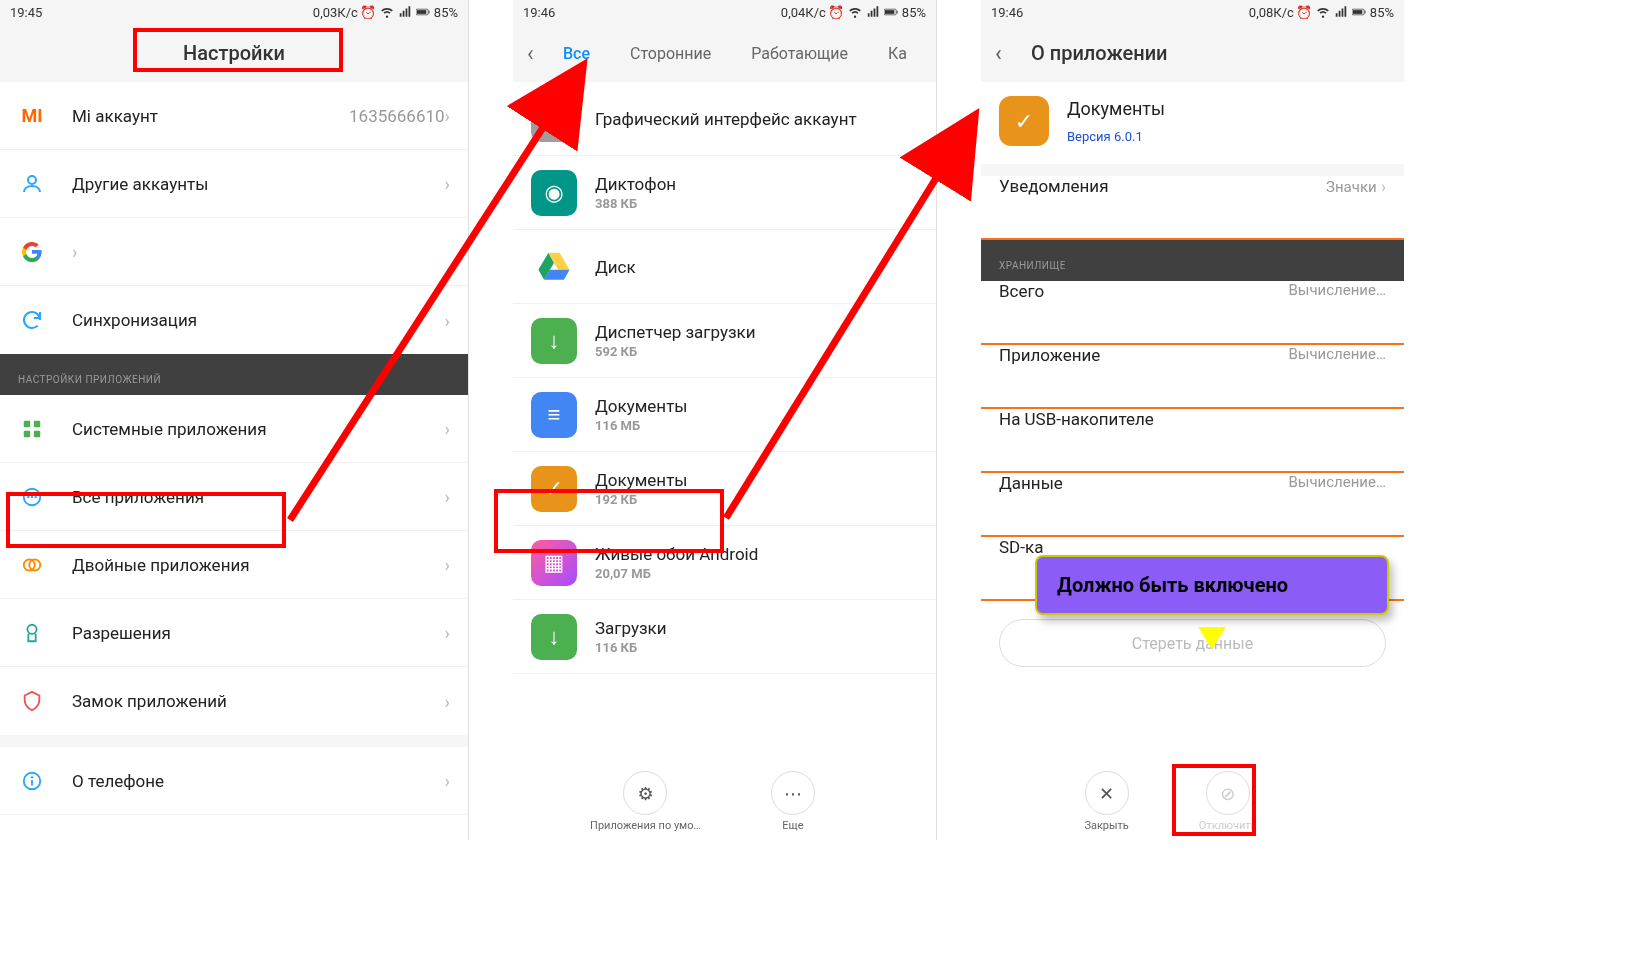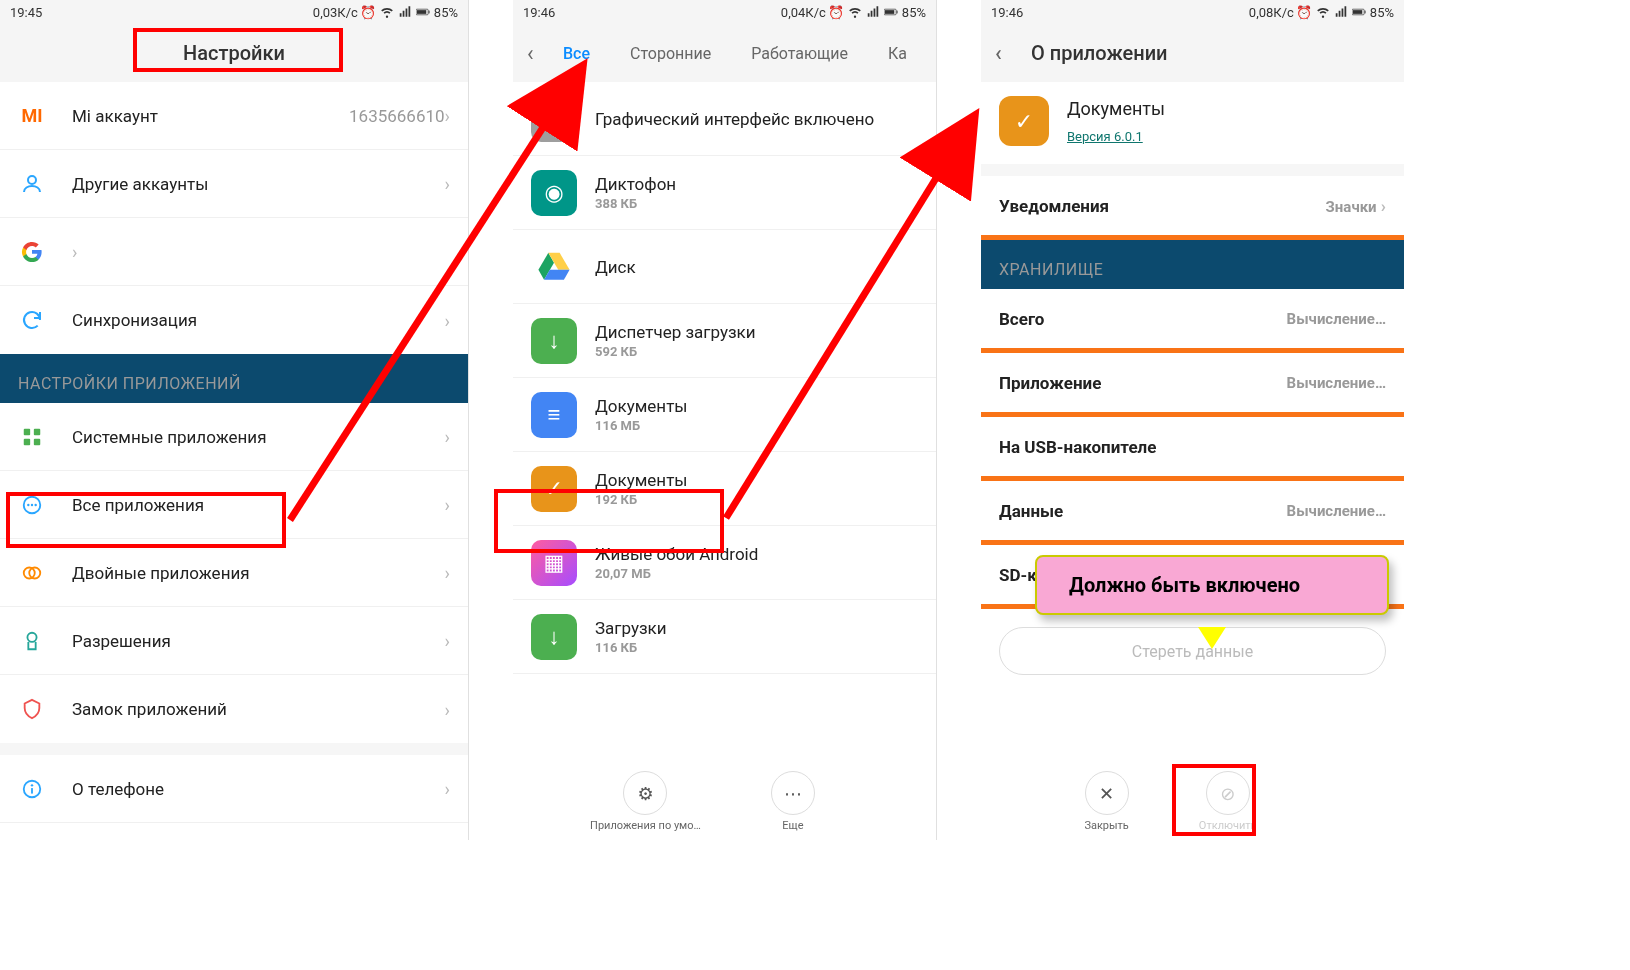--- a/index.html
+++ b/index.html
@@ -70,22 +70,22 @@
 .row.no-border { border-bottom: none; }
 .row .icon {
   width: 28px; height: 28px; margin-right: 26px; flex-shrink: 0;
   display: flex; align-items: center; justify-content: center;
 }
 .row .label { flex: 1; }
 .row .value { color: #999; font-size: 17px; margin-right: 0; }
 .row .chev { color: #bbb; font-size: 18px; }
 
 .section-label {
-  padding: 20px 18px 10px; font-size: 16px; color: #999;
-  background: #0c4a6e; letter-spacing: 0.5px;
+  padding: 20px 18px 10px; font-size: 10px; color: #999;
+  background: #404040; letter-spacing: 0.5px;
 }
 
 
 .app-row {
   display: flex; align-items: center; padding: 10px 18px;
   min-height: 74px; border-bottom: 1px solid #f0f0f0;
 }
 .app-icon {
   width: 46px; height: 46px; border-radius: 10px; margin-right: 18px;
   flex-shrink: 0; display: flex; align-items: center; justify-content: center;
@@ -95,26 +95,26 @@
 .app-name { font-size: 17px; color: #222; }
 .app-size { font-size: 13px; color: #999; margin-top: 2px; font-weight: bold; }
 
 
 .app-hero {
   display: flex; align-items: center; padding: 14px 18px 18px;
   background: #fff;
 }
 .app-hero .app-icon { width: 50px; height: 50px; border-radius: 12px; }
 .app-hero .app-name { font-size: 18px; }
-.app-hero .app-ver { font-size: 13px; color: #0f766e; margin-top: 10px; text-decoration: underline; }
+.app-hero .app-ver { font-size: 13px; color: #1d4ed8; margin-top: 10px; }
 
 .kv-row {
-  display: flex; align-items: center; justify-content: space-between;
-  padding: 0 18px; min-height: 64px; border-bottom: 5px solid #f97316;
-  font-size: 17px; color: #222; font-weight: bold;
+  display: flex; align-items: flex-start; justify-content: space-between;
+  padding: 0 18px; min-height: 64px; border-bottom: 2px solid #f97316;
+  font-size: 17px; color: #222;
 }
 .kv-row .kv-val { color: #999; font-size: 15px; }
 
 .bottom-bar {
   position: absolute; bottom: 0; left: 0; right: 0;
   display: flex; justify-content: center; gap: 70px;
   padding: 10px 0 8px; background: #fff;
 }
 .bb-item { display: flex; flex-direction: column; align-items: center; font-size: 11px; color: #666; }
 .bb-circle {
@@ -126,22 +126,22 @@
 .erase-btn {
   margin: 18px; height: 48px; border: 1px solid #ddd; border-radius: 24px;
   display: flex; align-items: center; justify-content: center;
   color: #bbb; font-size: 16px;
 }
 
 
 .redbox { position: absolute; border: 4px solid #ff0000; pointer-events: none; }
 .arrow-svg { position: absolute; pointer-events: none; }
 .callout {
-  position: absolute; background: #f9a8d4; border: 2px solid #caca00;
-  border-radius: 8px; padding: 16px 32px; font-size: 20px; font-weight: 700;
+  position: absolute; background: #8b5cf6; border: 2px solid #caca00;
+  border-radius: 8px; padding: 16px 20px; font-size: 20px; font-weight: 700;
   color: #000; box-shadow: 4px 6px 8px rgba(0,0,0,0.25);
 }
 .callout-tail {
   position: absolute; width: 0; height: 0;
   border-left: 14px solid transparent; border-right: 14px solid transparent;
   border-top: 22px solid #ffff00;
 }
 
 
 .ic-mi { color: #ff6800; font-weight: 700; font-size: 18px; }
@@ -336,21 +336,21 @@
     <span class="tab active">Все</span>
     <span class="tab">Сторонние</span>
     <span class="tab">Работающие</span>
     <span class="tab">Ка</span>
   </div>
 
   <div class="list" id="apps-list">
       <div class="app-row">
         <div class="app-icon bg-gray">⚙</div>
         <div class="app-text">
-          <span class="app-name">Графический интерфейс включено</span>
+          <span class="app-name">Графический интерфейс аккаунт</span>
         </div>
       </div>
       <div class="app-row">
         <div class="app-icon bg-teal">◉</div>
         <div class="app-text">
           <span class="app-name">Диктофон</span>
           <span class="app-size">388 КБ</span>
         </div>
       </div>
       <div class="app-row">

